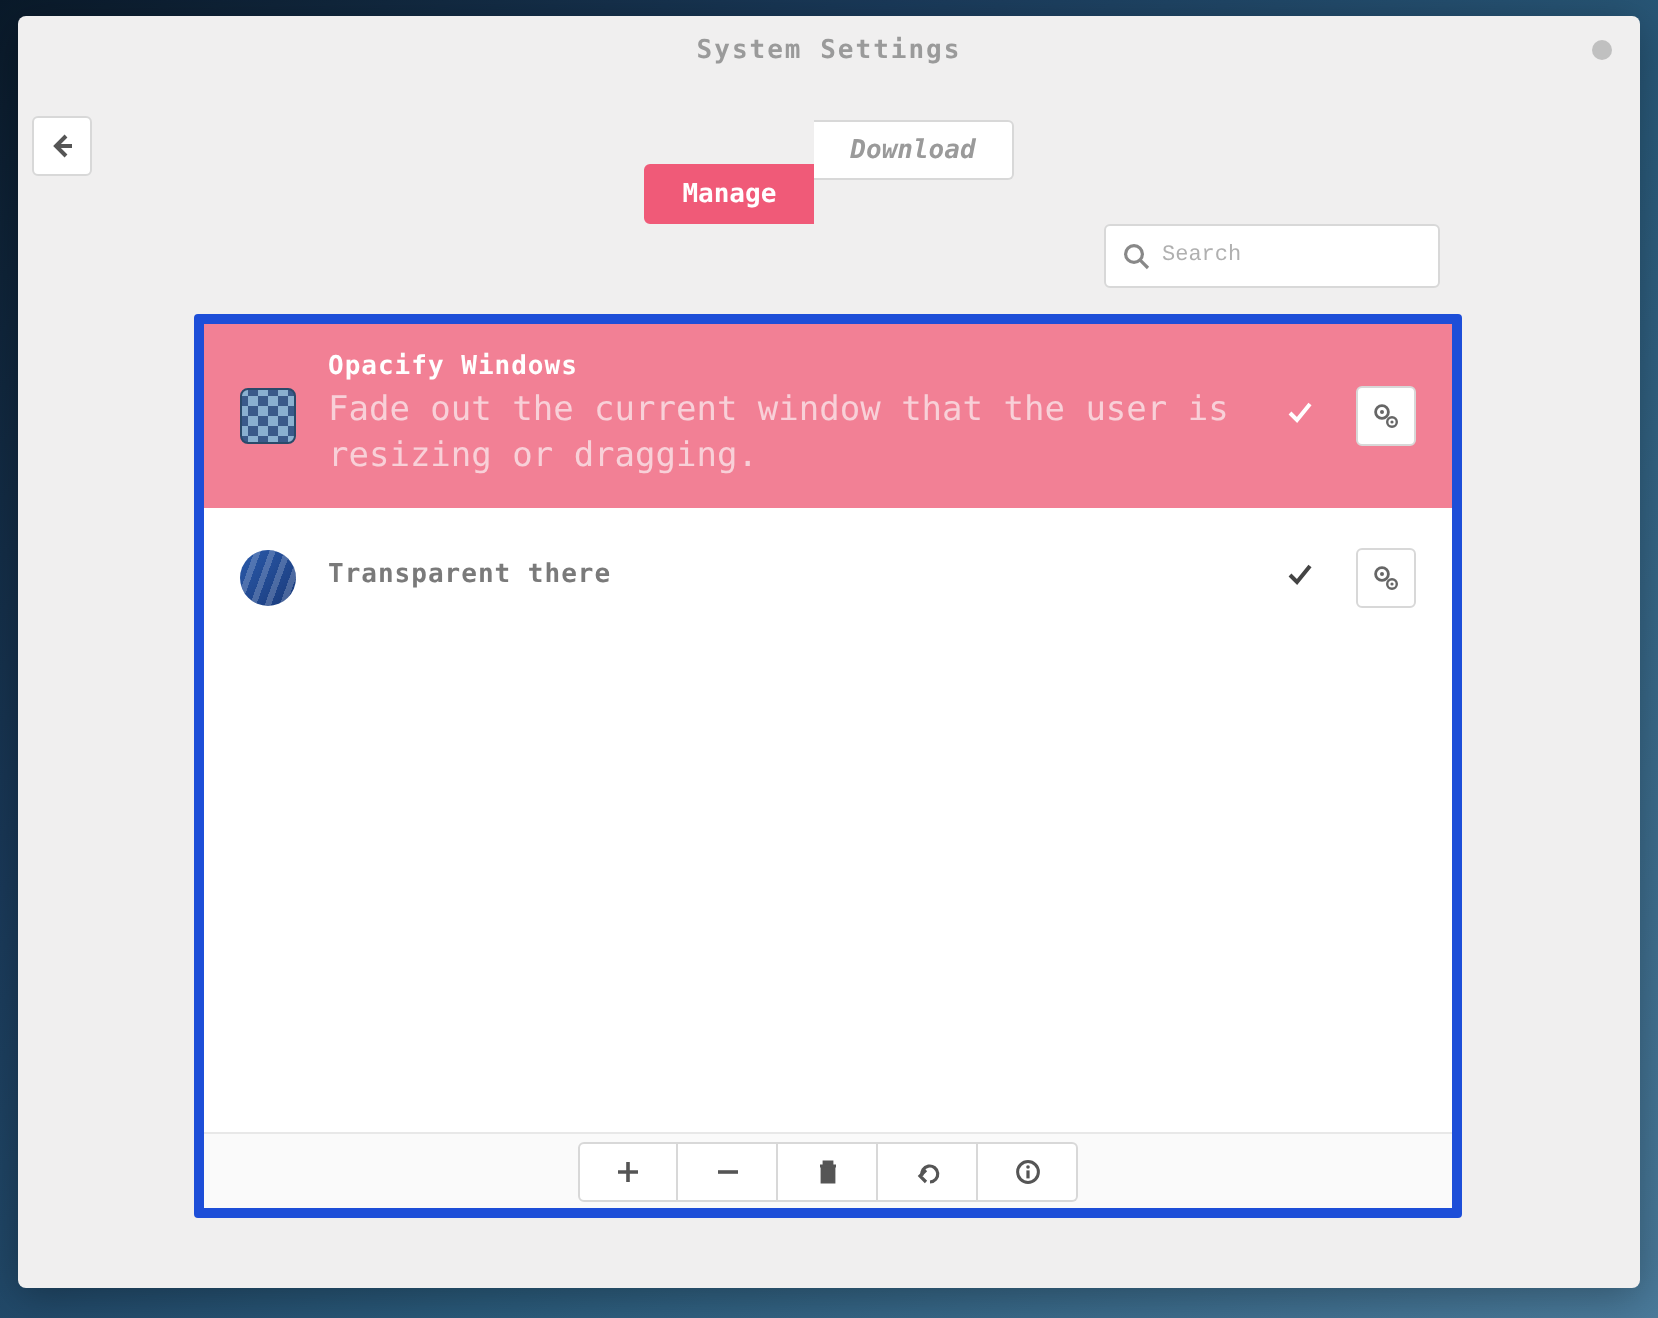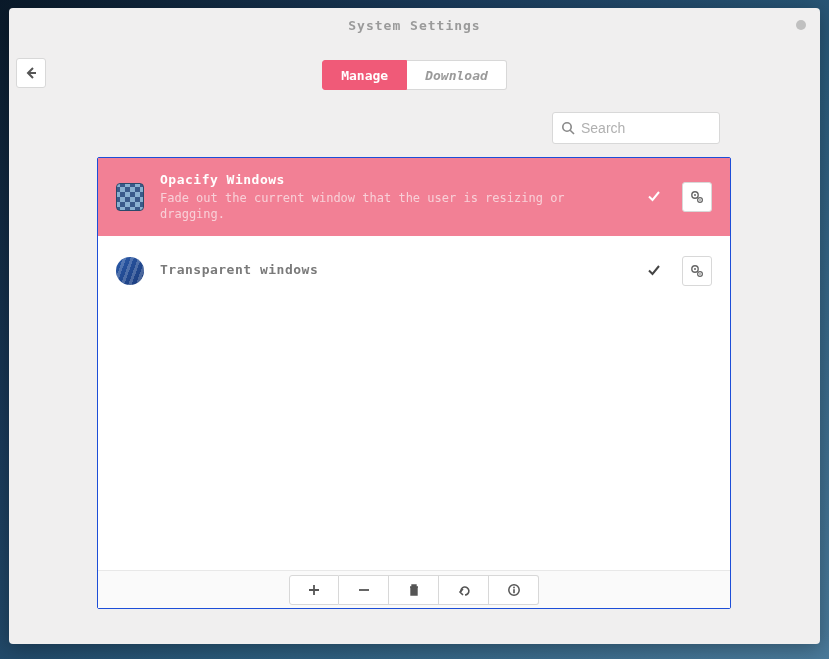--- a/index.html
+++ b/index.html
@@ -42,40 +42,40 @@
 }
 .tabs {
   display: flex; justify-content: center; margin-top: 18px;
 }
 .tab {
   height: 30px; padding: 0 18px;
   border: 1px solid #d8d8d8; background: #fff;
   display: flex; align-items: center; cursor: pointer;
   color: #9a9a9a; font-weight: bold;
 }
-.tab.left { border-radius: 3px 0 0 3px; }
+.tab.left { border-radius: 3px 0 0 3px; margin-top: 22px; }
 .tab.right { border-radius: 0 3px 3px 0; border-left: none; font-style: italic; }
 .tab.active { background: #f05a78; border-color: #f05a78; color: #fff; }
 .search-wrap {
   position: absolute; right: 100px; top: 104px;
   width: 168px; height: 32px;
   background: #fff; border: 1px solid #d8d8d8; border-radius: 3px;
   display: flex; align-items: center; padding: 0 8px;
 }
 .search-wrap svg { flex-shrink: 0; }
 .search-input {
   border: none; outline: none; width: 100%;
-  font-family: Liberation Sans, sans-serif; font-size: 14px; color: #14532d;
+  font-family: Liberation Mono, monospace; font-size: 11px; color: #14532d;
   margin-left: 6px; background: transparent;
 }
 .search-input::placeholder { color: #b0b0b0; }
 .list {
   position: absolute; left: 88px; top: 149px;
   width: 634px; height: 452px;
-  background: #fff; border: 1px solid #1d4ed8; border-radius: 2px;
+  background: #fff; border: 5px solid #1d4ed8; border-radius: 2px;
   display: flex; flex-direction: column;
 }
 .row {
   display: flex; align-items: center;
   padding: 14px 18px; gap: 16px;
   min-height: 70px;
 }
 .row.selected { background: #f28095; color: #fff; }
 .row.selected .row-title { color: #fff; }
 .row.selected .row-desc { color: #f8d0d8; }
@@ -92,21 +92,21 @@
   border-radius: 50%;
   position: relative;
   overflow: hidden;
 }
 .icon-panels::after {
   content:""; position:absolute; inset:0;
   background: repeating-linear-gradient(110deg, rgba(255,255,255,0.2) 0 3px, transparent 3px 7px);
 }
 .row-text { flex: 1; }
 .row-title { font-weight: bold; color: #7a7a7a; margin-bottom: 3px; letter-spacing: 0.5px; }
-.row-desc { color: #a8a8a8; font-size: 12px; line-height: 1.35; }
+.row-desc { color: #a8a8a8; font-size: 17px; line-height: 1.35; }
 .row-check { width: 20px; flex-shrink: 0; }
 .row-gear {
   width: 30px; height: 30px; flex-shrink: 0;
   background: #fff; border: 1px solid #d8d8d8; border-radius: 3px;
   display: flex; align-items: center; justify-content: center;
   cursor: pointer;
 }
 .list-filler { flex: 1; }
 .toolbar {
   height: 38px; border-top: 1px solid #e8e8e8;
@@ -172,21 +172,21 @@
             <circle cx="5" cy="5" r="1" fill="#666"></circle>
             <circle cx="10" cy="10" r="2.4" stroke="#666" stroke-width="1.2" fill="none"></circle>
             <circle cx="10" cy="10" r="0.8" fill="#666"></circle>
           </svg>
       </div>
     </div>
 
     <div class="row">
       <div class="row-icon icon-panels"></div>
       <div class="row-text">
-        <div class="row-title">Transparent windows</div>
+        <div class="row-title">Transparent there</div>
       </div>
       <div class="row-check">
         <svg width="16" height="16" viewBox="0 0 16 16">
             <path d="M3 8.5 L6.5 12 L13 4" stroke="#444" stroke-width="2" fill="none"></path>
           </svg>
       </div>
       <div class="row-gear">
         <svg width="14" height="14" viewBox="0 0 14 14">
             <circle cx="5" cy="5" r="3.2" stroke="#666" stroke-width="1.4" fill="none"></circle>
             <circle cx="5" cy="5" r="1" fill="#666"></circle>

